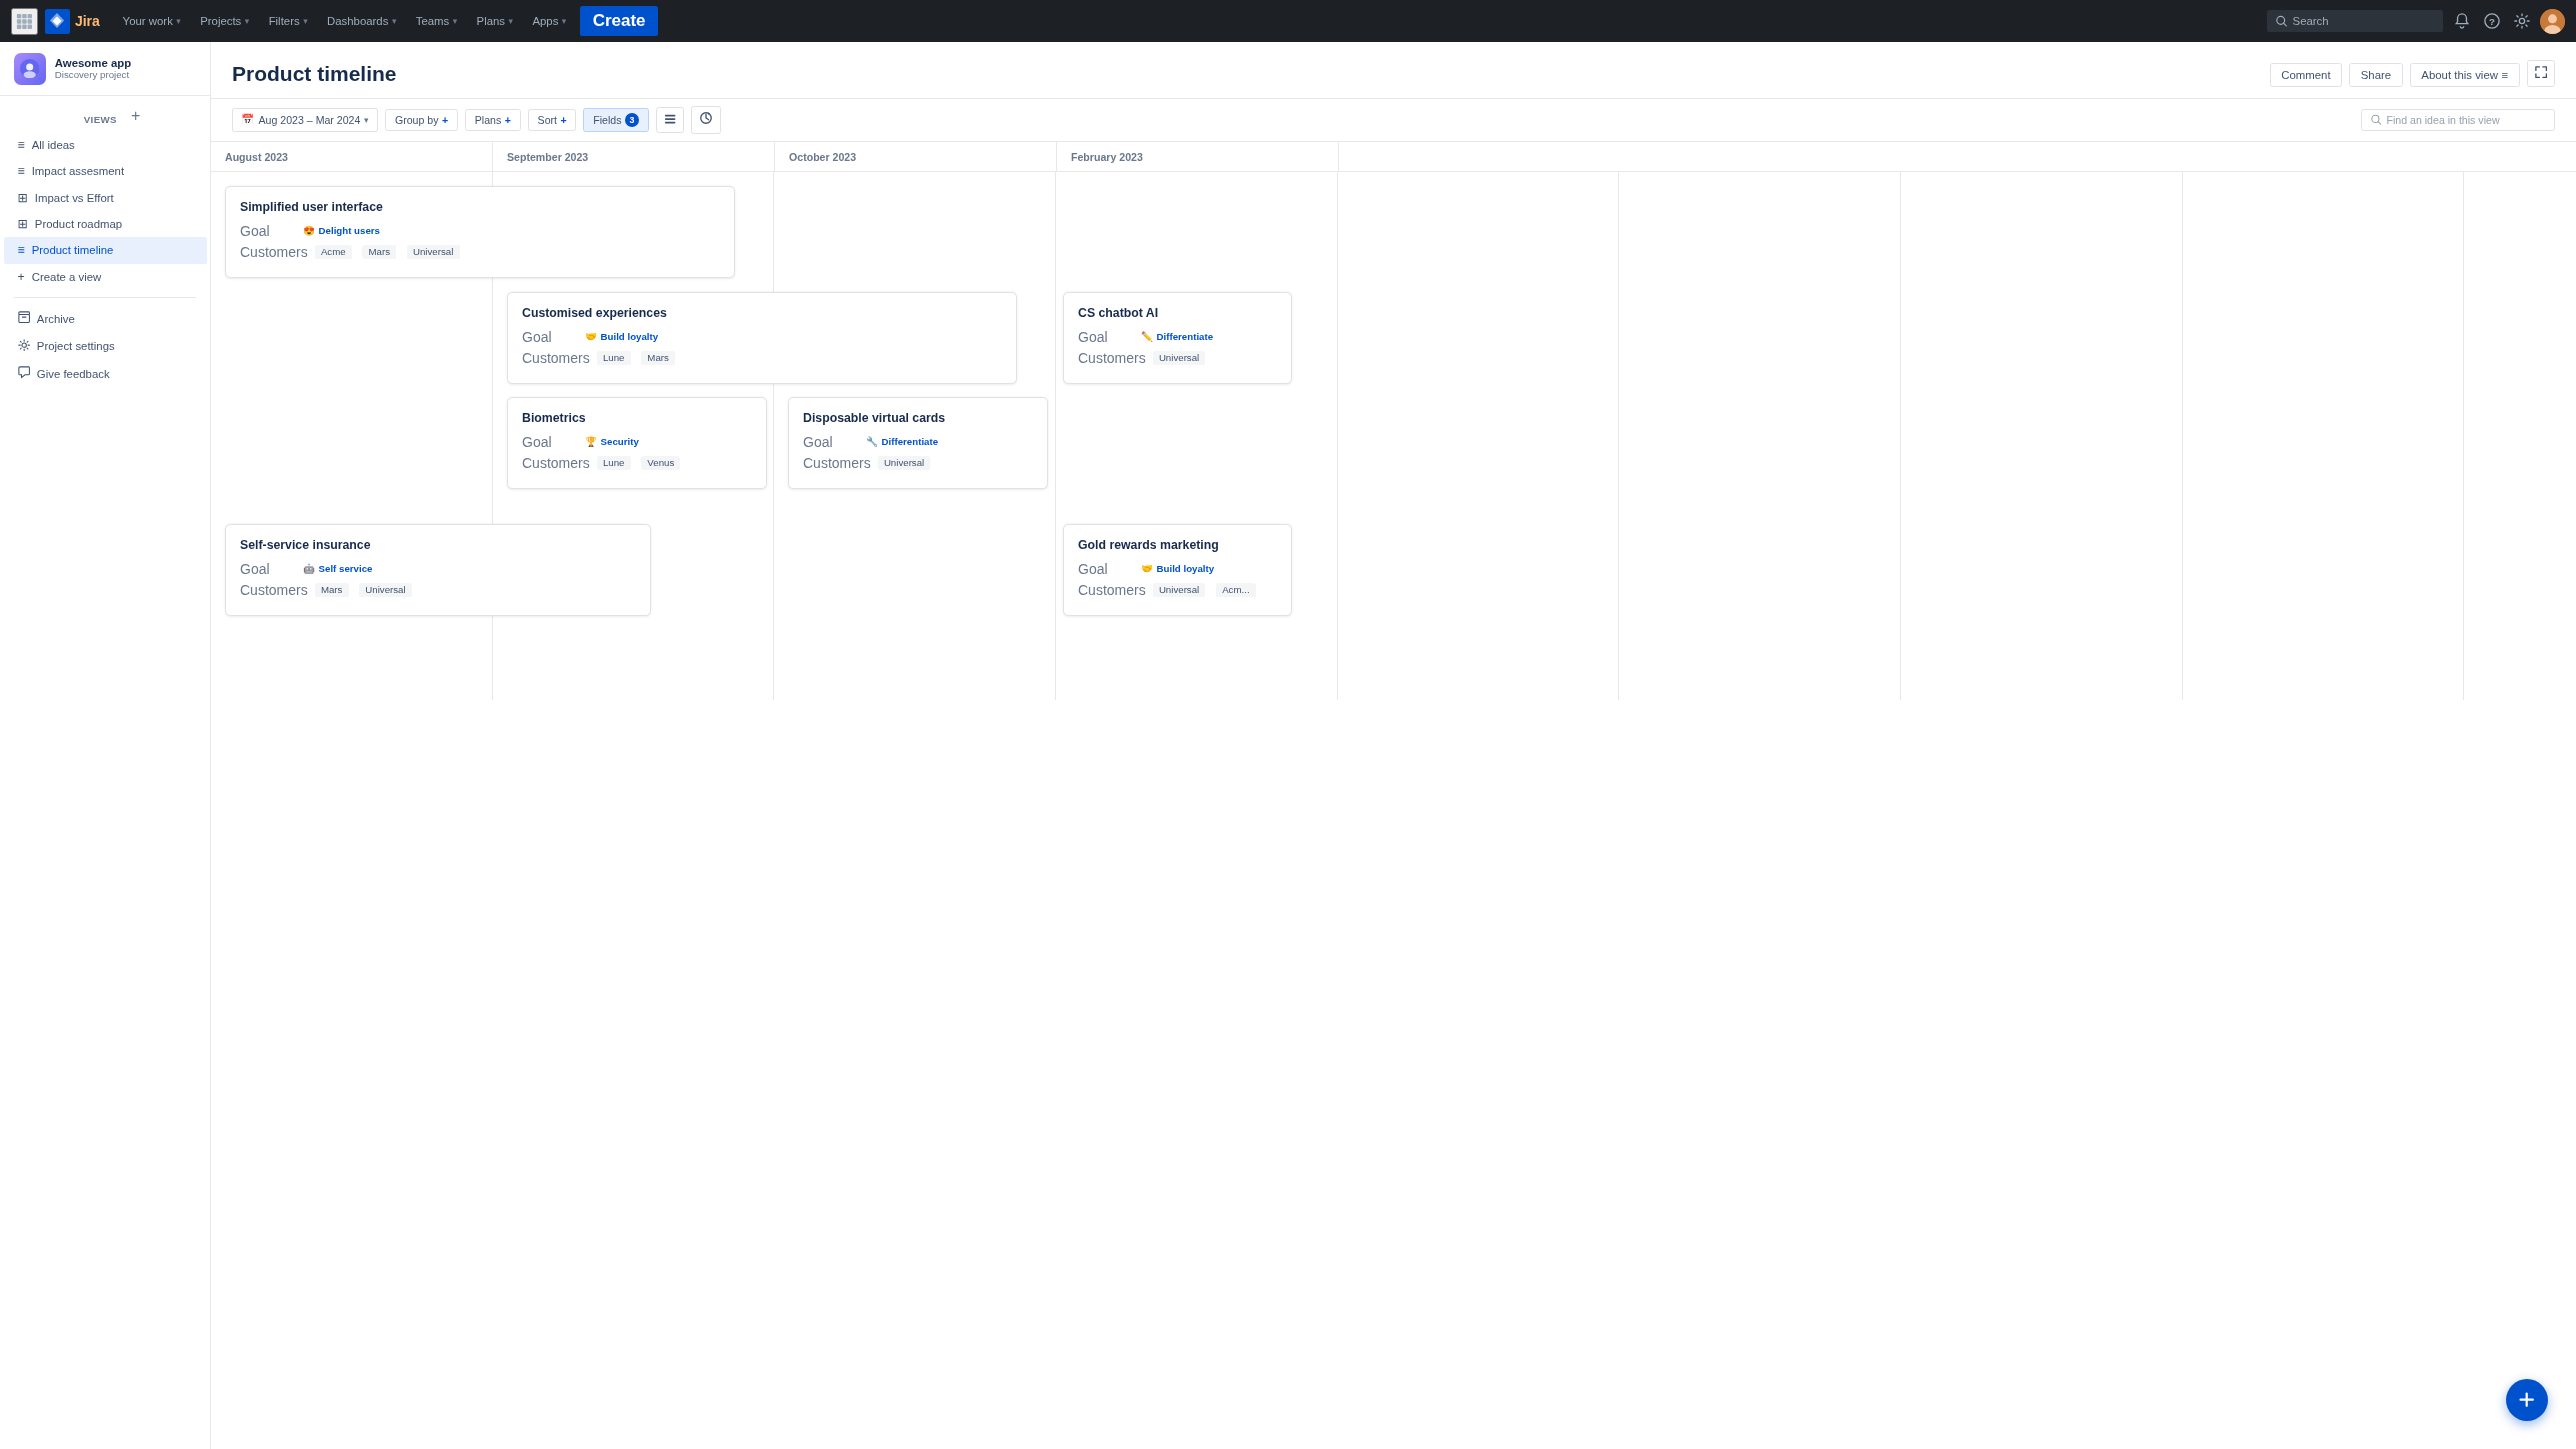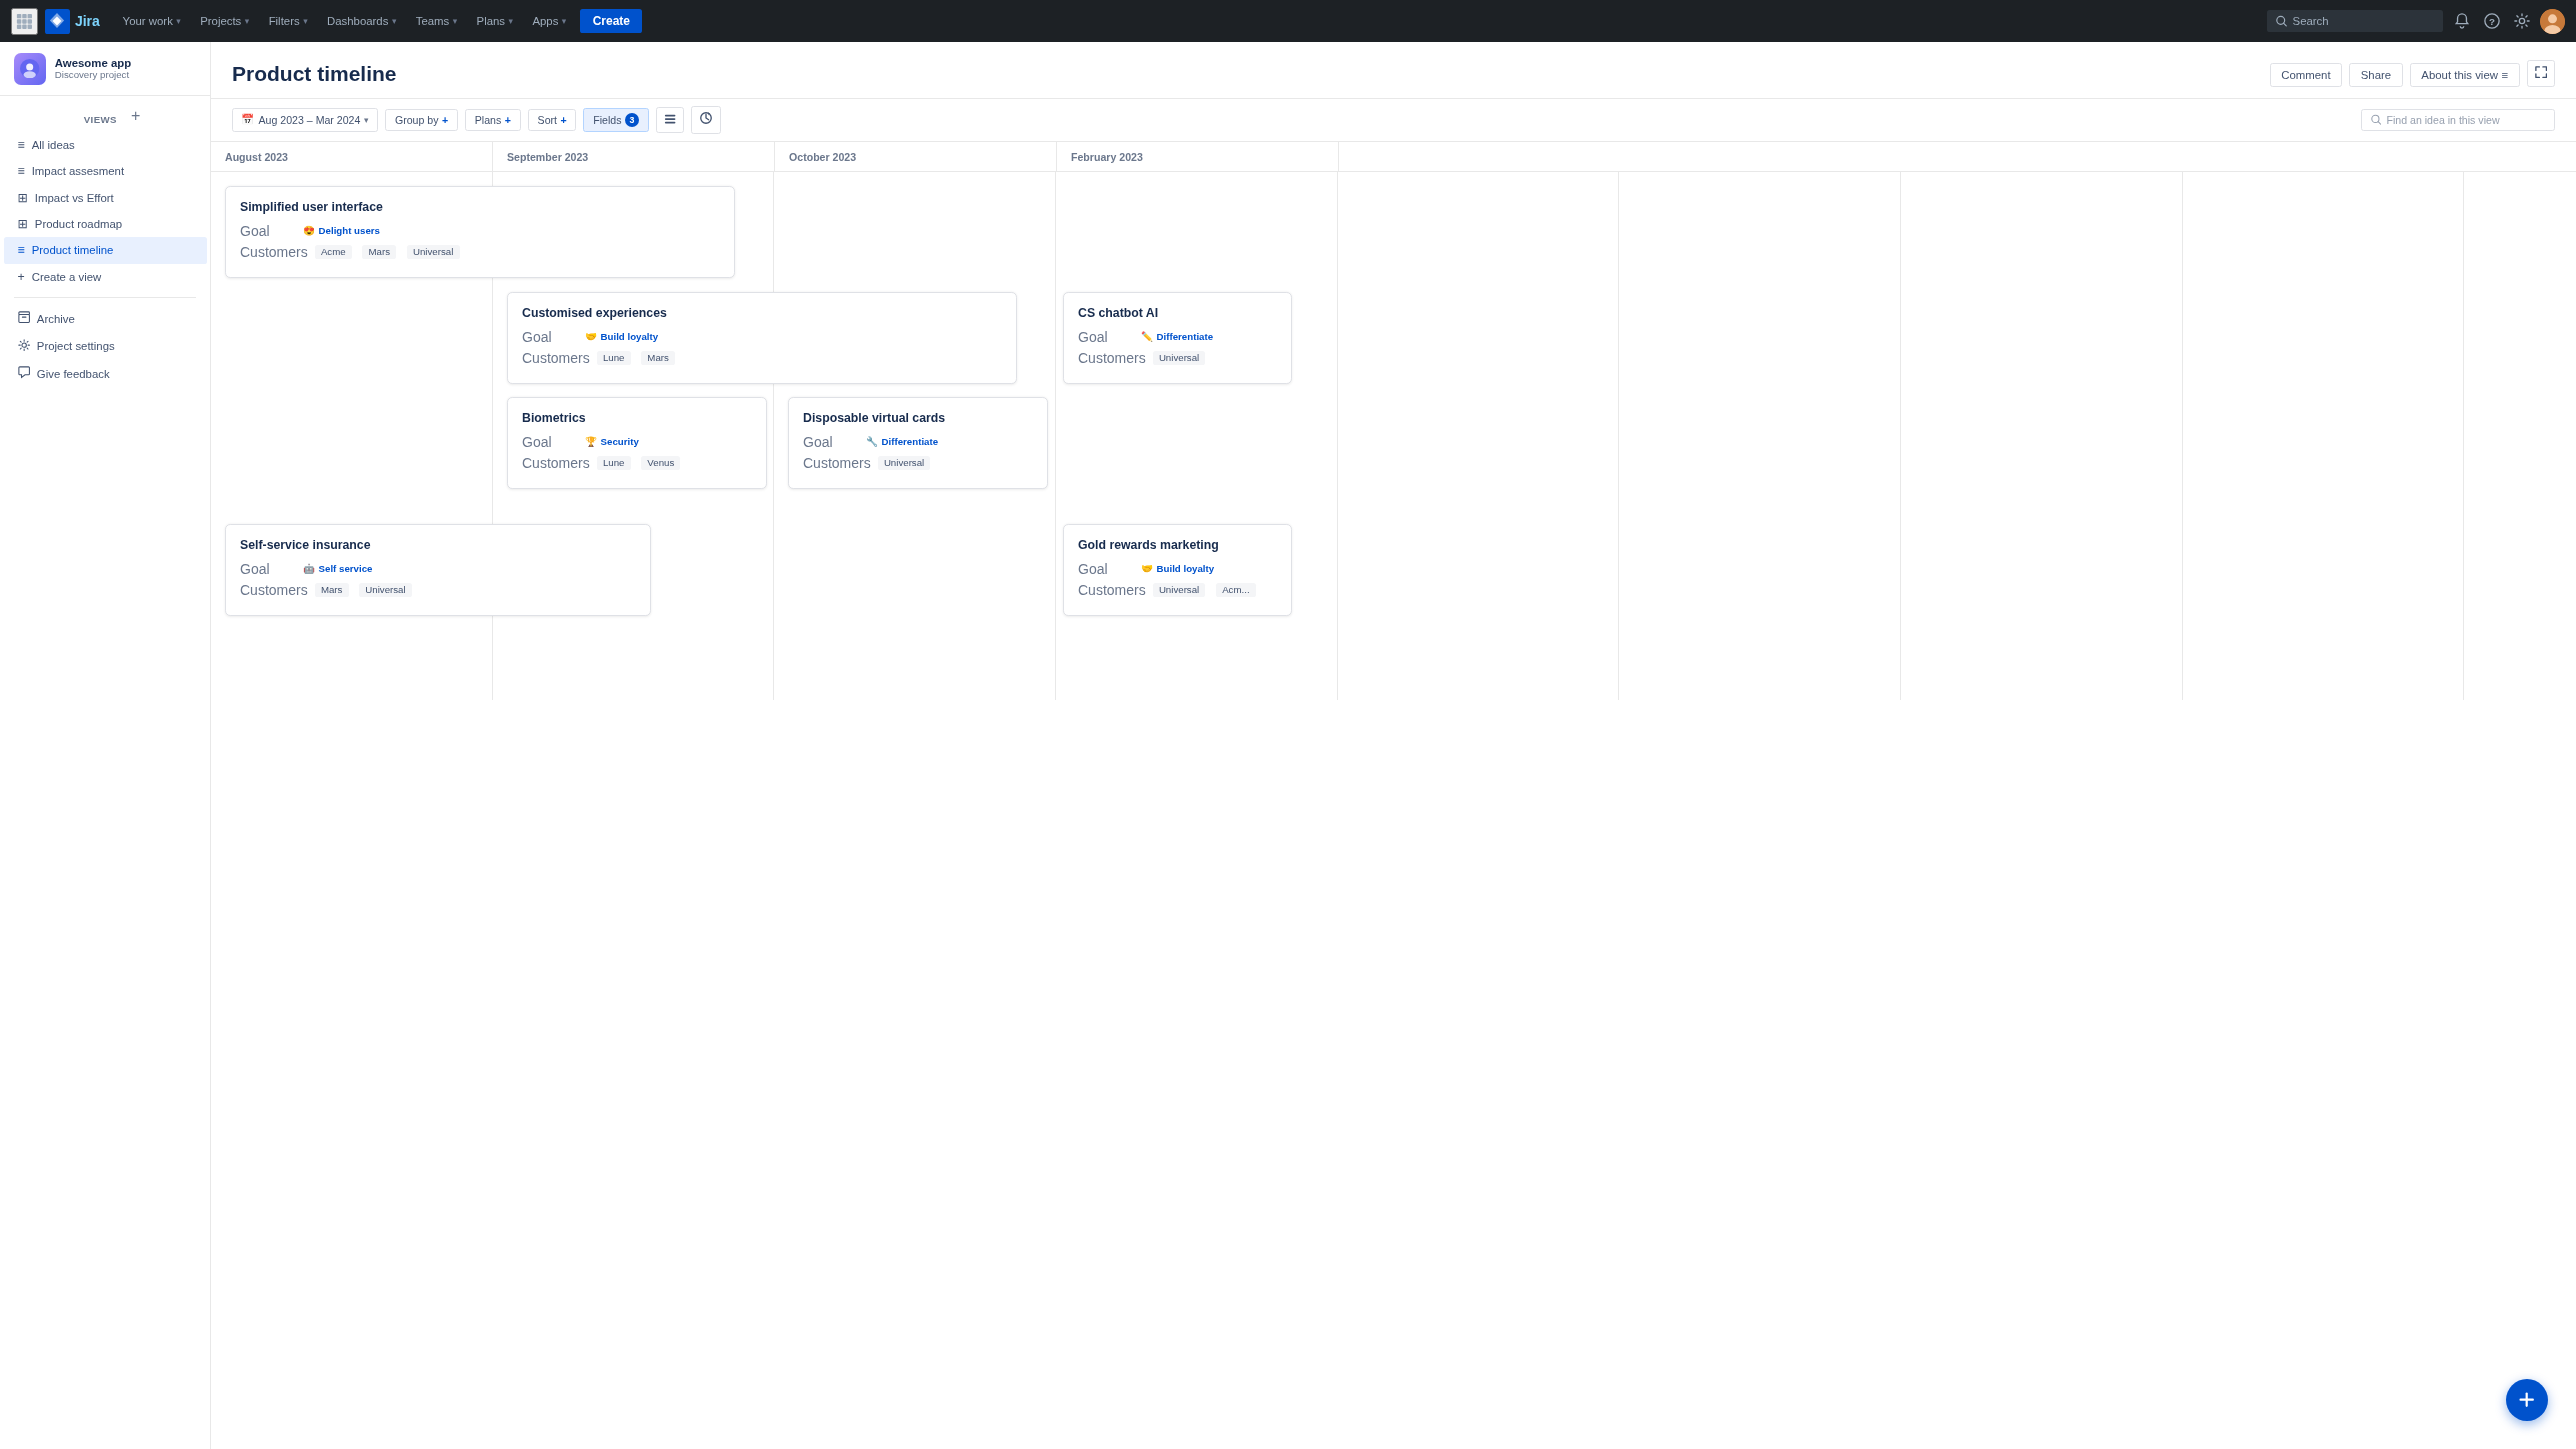--- a/index.html
+++ b/index.html
@@ -4,30 +4,30 @@
   <style>
     * { box-sizing: border-box; margin: 0; padding: 0; }
     body { font-family: -apple-system, BlinkMacSystemFont, 'Segoe UI', sans-serif; background: #fff; overflow: hidden; height: 100vh; }
 
     
     .top-nav {
       display: flex; align-items: center; height: 42px;
       background: #1d2125; padding: 0 10.6px; gap: 7px; position: relative; z-index: 100;
     }
     .nav-grid-icon { color: #9fadbc; cursor: pointer; display: flex; align-items: center; padding: 3.5px; }
-    .nav-logo { display: flex; align-items: center; gap: 5.3px; color: #7dd3fc; font-weight: 700; font-size: 14px; margin-right: 7px; }
+    .nav-logo { display: flex; align-items: center; gap: 5.3px; color: #fdba74; font-weight: 700; font-size: 14px; margin-right: 7px; }
     .nav-logo .jira-icon { background: #0052cc; border-radius: 2.6px; width: 25px; height: 25px; display: flex; align-items: center; justify-content: center; }
     .nav-links { display: flex; align-items: center; gap: 1.8px; flex: 1; }
     .nav-link {
       color: #9fadbc; font-size: 11.4px; padding: 5.3px 8.8px; border-radius: 2.6px;
       cursor: pointer; display: flex; align-items: center; gap: 3.5px; white-space: nowrap;
     }
     .nav-create {
       background: #0052cc; color: #fff; border: none; border-radius: 2.6px;
-      padding: 5.3px 12.3px; font-size: 12px; font-weight: 600; cursor: pointer; margin-left: 3.5px;
+      padding: 5.3px 12.3px; font-size: 17px; font-weight: 600; cursor: pointer; margin-left: 3.5px;
     }
     .nav-right { display: flex; align-items: center; gap: 7px; margin-left: auto; }
     .search-box {
       display: flex; align-items: center; background: #2c333a; border-radius: 2.6px;
       padding: 4.4px 8.8px; gap: 5.3px; width: 176px;
     }
     .search-box input {
       background: transparent; border: none; color: #9fadbc; font-size: 11.4px; outline: none; width: 100%;
     }
     .search-box input::placeholder { color: #9fadbc; }

